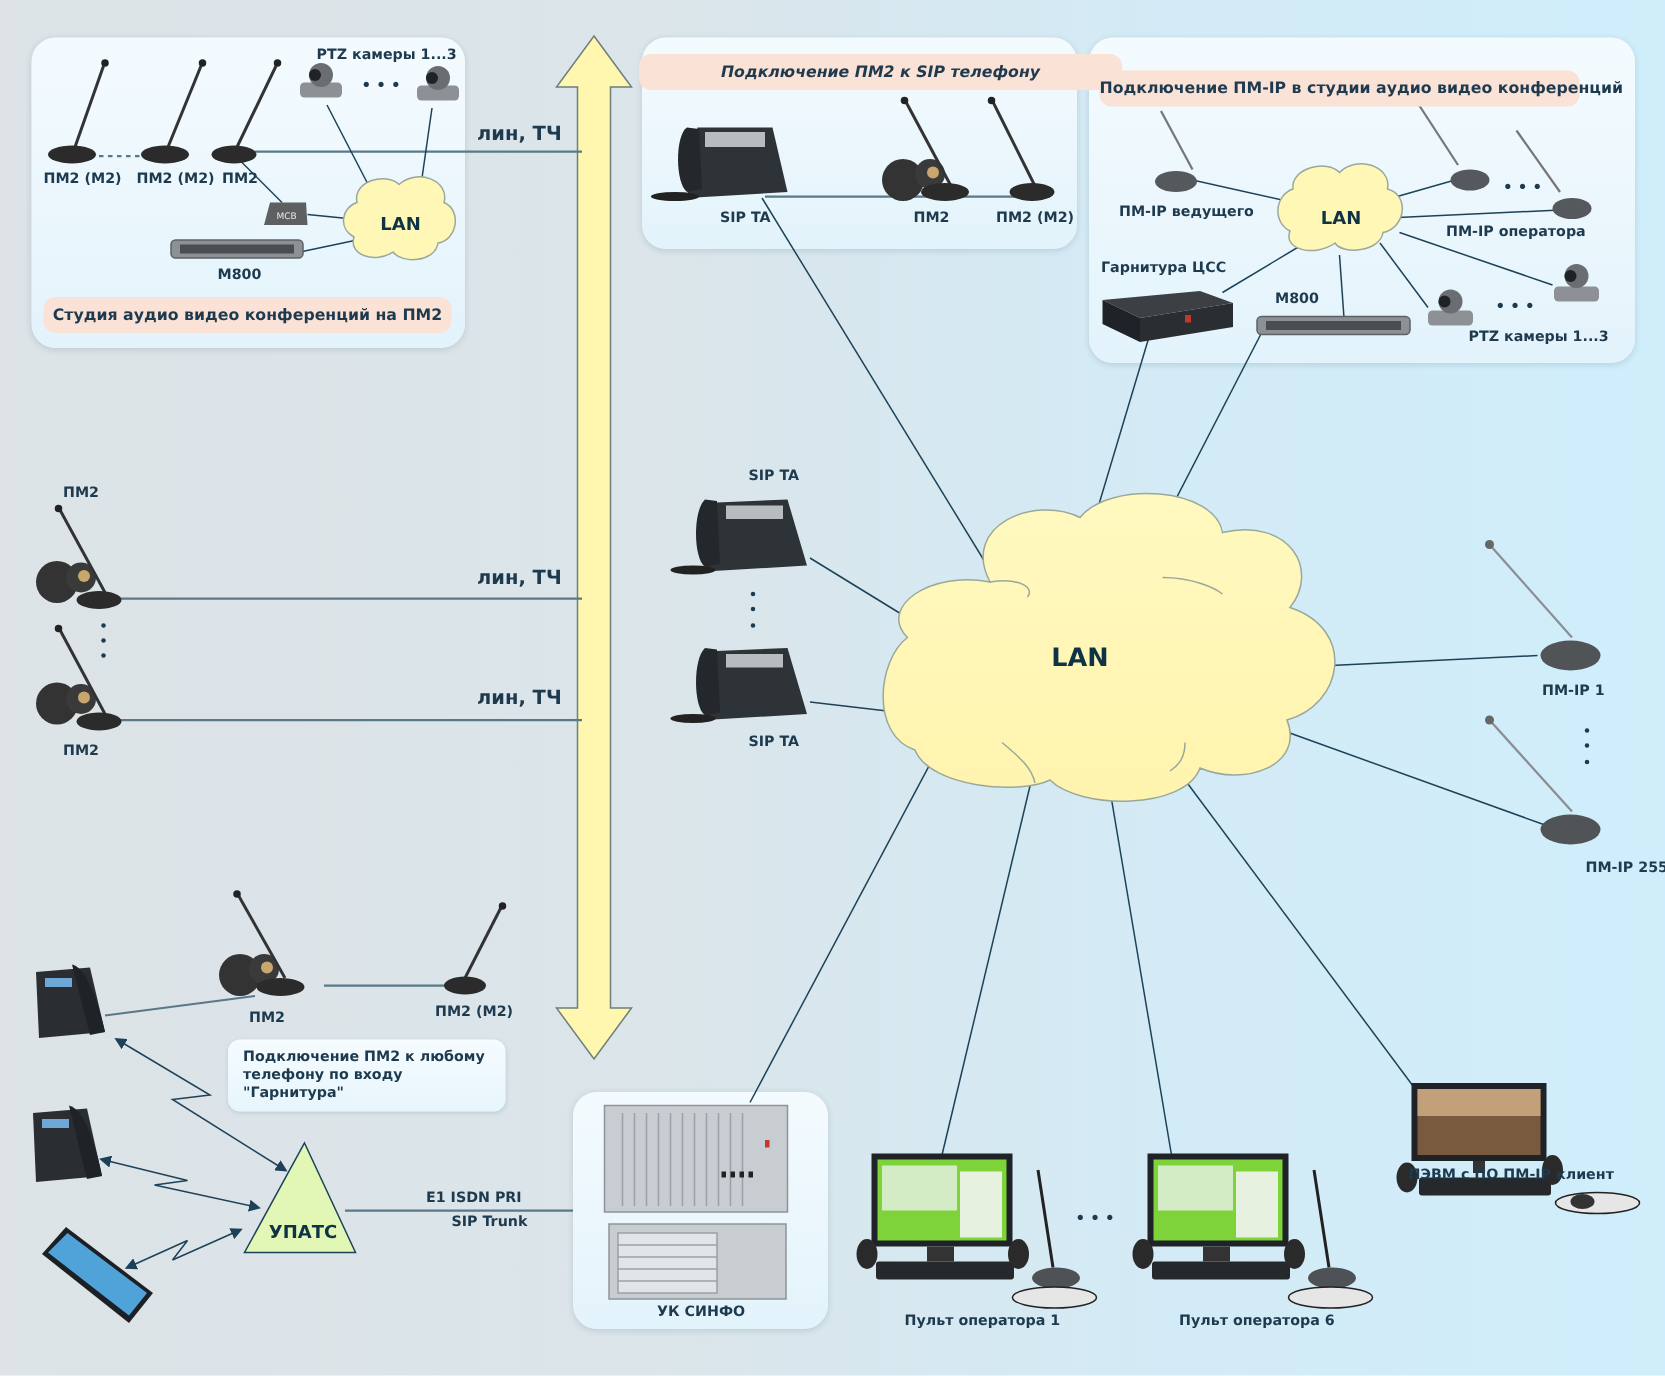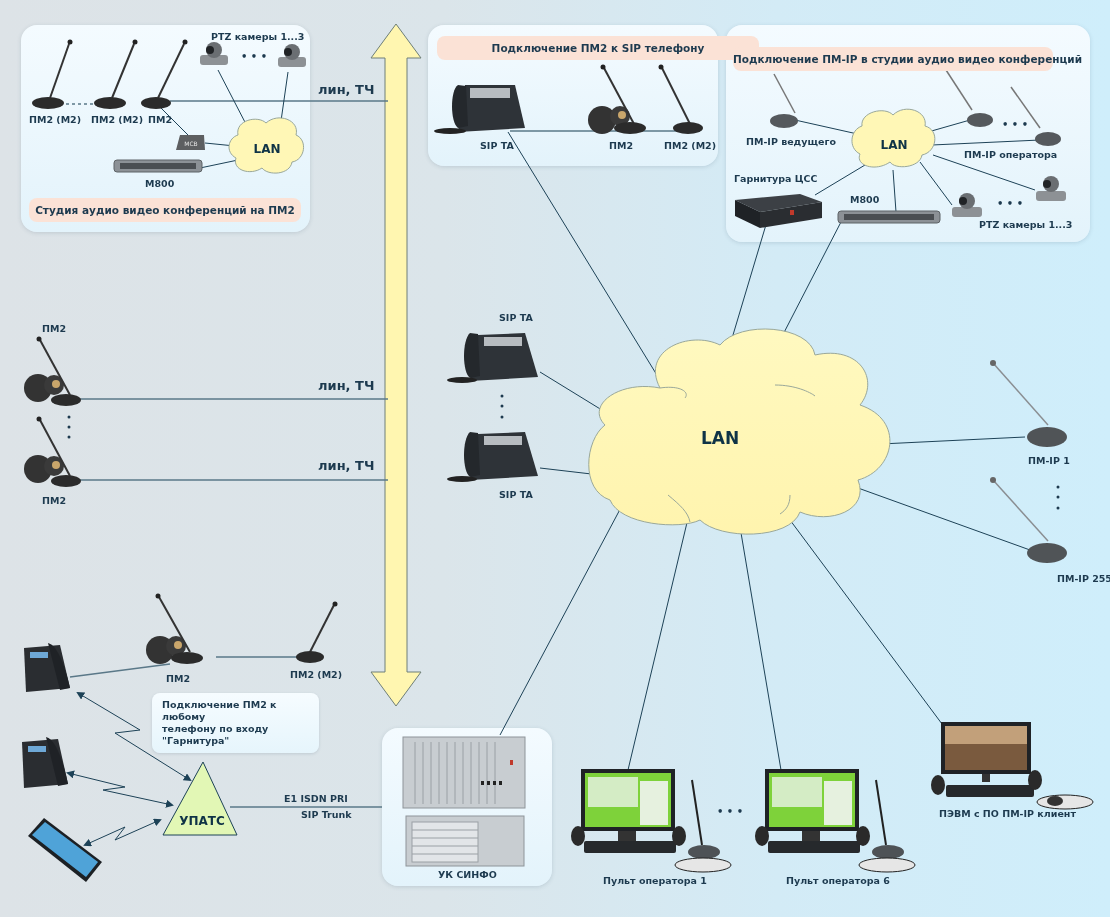--- a/index.html
+++ b/index.html
@@ -403,48 +403,48 @@
     </g>
   </svg>
 
   <div class="lbl" style="left:29px;top:114px;">ПМ2 (М2)</div>
   <div class="lbl" style="left:91px;top:114px;">ПМ2 (М2)</div>
   <div class="lbl" style="left:148px;top:114px;">ПМ2</div>
   <div class="lbl" style="left:211px;top:31px;">PTZ камеры 1...3</div>
   <div class="lbl" style="left:145px;top:178px;">M800</div>
   <div class="pill" style="left:29px;top:198px;width:272px;text-align:center;">Студия аудио видео конференций на ПМ2</div>
 
-  <div class="pill" style="left:437px;top:36px;width:322px;">Подключение ПМ2 к SIP телефону</div>
+  <div class="pill" style="left:426px;top:36px;width:322px;font-style:italic;">Подключение ПМ2 к SIP телефону</div>
   <div class="lbl" style="left:480px;top:140px;">SIP TA</div>
   <div class="lbl" style="left:609px;top:140px;">ПМ2</div>
   <div class="lbl" style="left:664px;top:140px;">ПМ2 (М2)</div>
 
   <div class="pill" style="left:733px;top:47px;width:320px;">Подключение ПМ-IP в студии аудио видео конференций</div>
   <div class="lbl" style="left:746px;top:136px;">ПМ-IP ведущего</div>
   <div class="lbl" style="left:964px;top:149px;">ПМ-IP оператора</div>
   <div class="lbl" style="left:734px;top:173px;">Гарнитура ЦСС</div>
   <div class="lbl" style="left:850px;top:194px;">M800</div>
   <div class="lbl" style="left:979px;top:219px;">PTZ камеры 1...3</div>
 
   <div class="lbl" style="left:42px;top:323px;">ПМ2</div>
   <div class="lbl" style="left:42px;top:495px;">ПМ2</div>
   <div class="lbl b" style="left:318px;top:82px;font-size:13px;">лин, ТЧ</div>
   <div class="lbl b" style="left:318px;top:378px;font-size:13px;">лин, ТЧ</div>
   <div class="lbl b" style="left:318px;top:458px;font-size:13px;">лин, ТЧ</div>
   <div class="lbl" style="left:166px;top:673px;">ПМ2</div>
   <div class="lbl" style="left:290px;top:669px;">ПМ2 (М2)</div>
-  <div class="note" style="left:152px;top:693px;width:167px;">
+  <div class="note" style="left:152px;top:693px;width:185px;">
     <div>Подключение ПМ2 к любому</div>
     <div>телефону по входу "Гарнитура"</div>
   </div>
   <div class="lbl" style="left:284px;top:793px;">E1 ISDN PRI</div>
   <div class="lbl" style="left:288px;top:809px;margin-left:13px;">SIP Trunk</div>
   <div class="lbl" style="left:438px;top:869px;">УК СИНФО</div>
 
   <div class="lbl" style="left:499px;top:312px;">SIP TA</div>
   <div class="lbl" style="left:499px;top:489px;">SIP TA</div>
 
   <div class="lbl" style="left:1028px;top:455px;">ПМ-IP 1</div>
   <div class="lbl" style="left:1022px;top:573px;margin-left:35px;">ПМ-IP 255</div>
-  <div class="lbl" style="left:939px;top:808px;">ПЭВМ с ПО ПМ-IP клиент</div>
+  <div class="lbl" style="left:939px;top:778px;">ПЭВМ с ПО ПМ-IP клиент</div>
   <div class="lbl" style="left:603px;top:875px;">Пульт оператора 1</div>
   <div class="lbl" style="left:786px;top:875px;">Пульт оператора 6</div>
 </div>
 
 </body></html>

